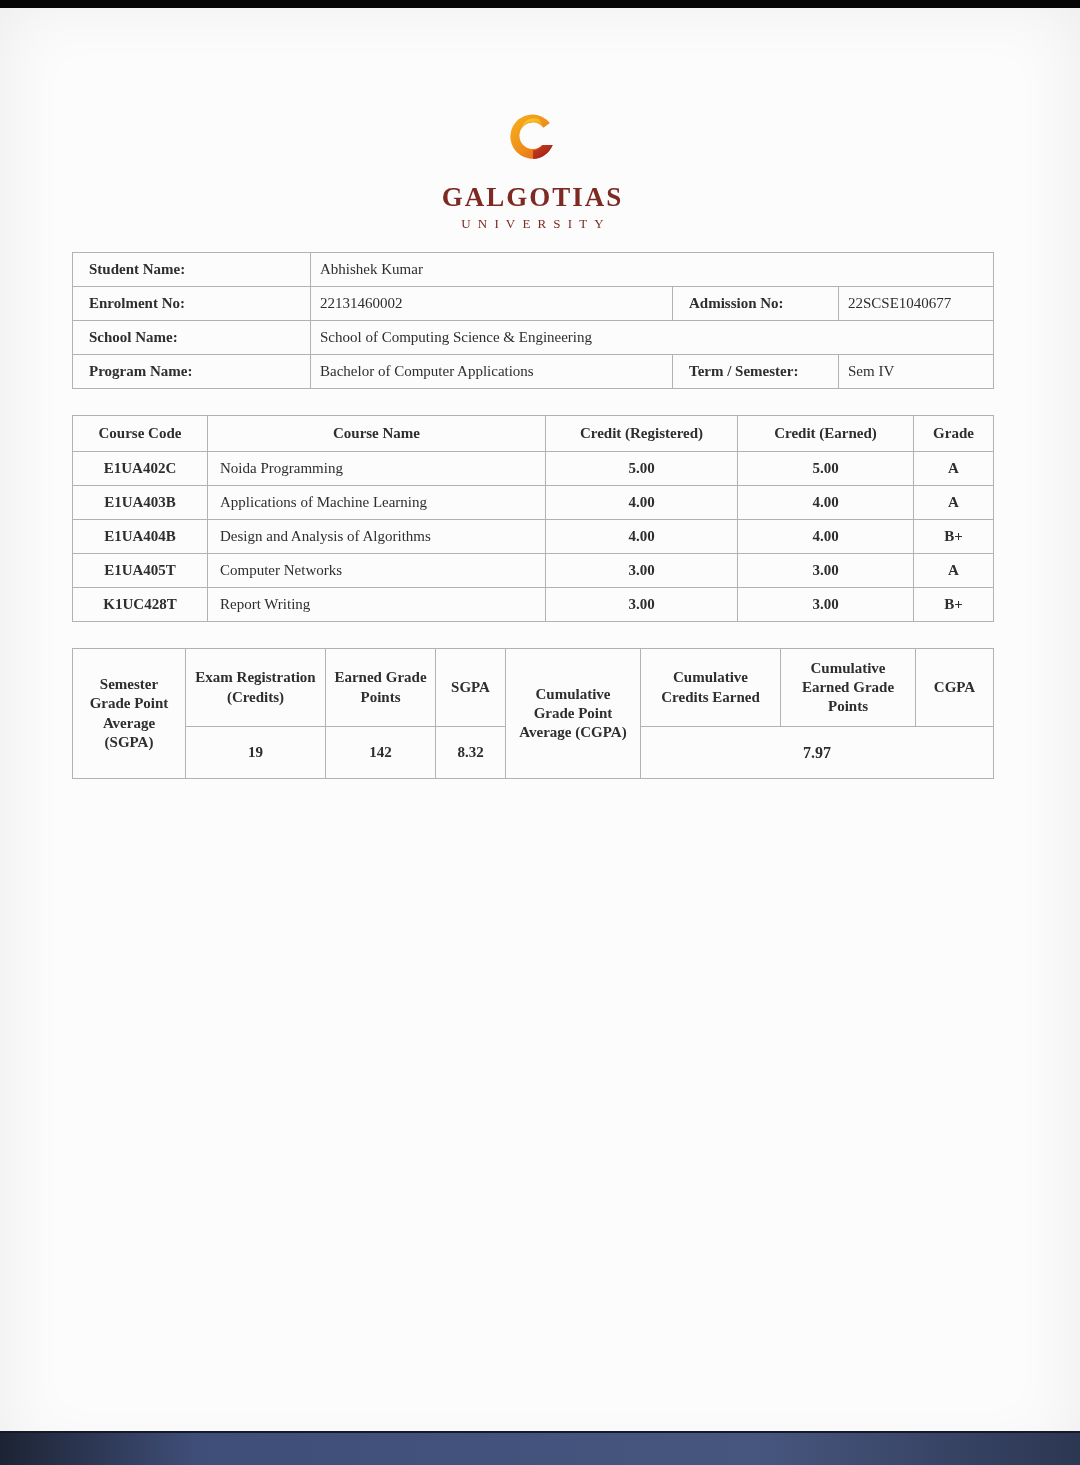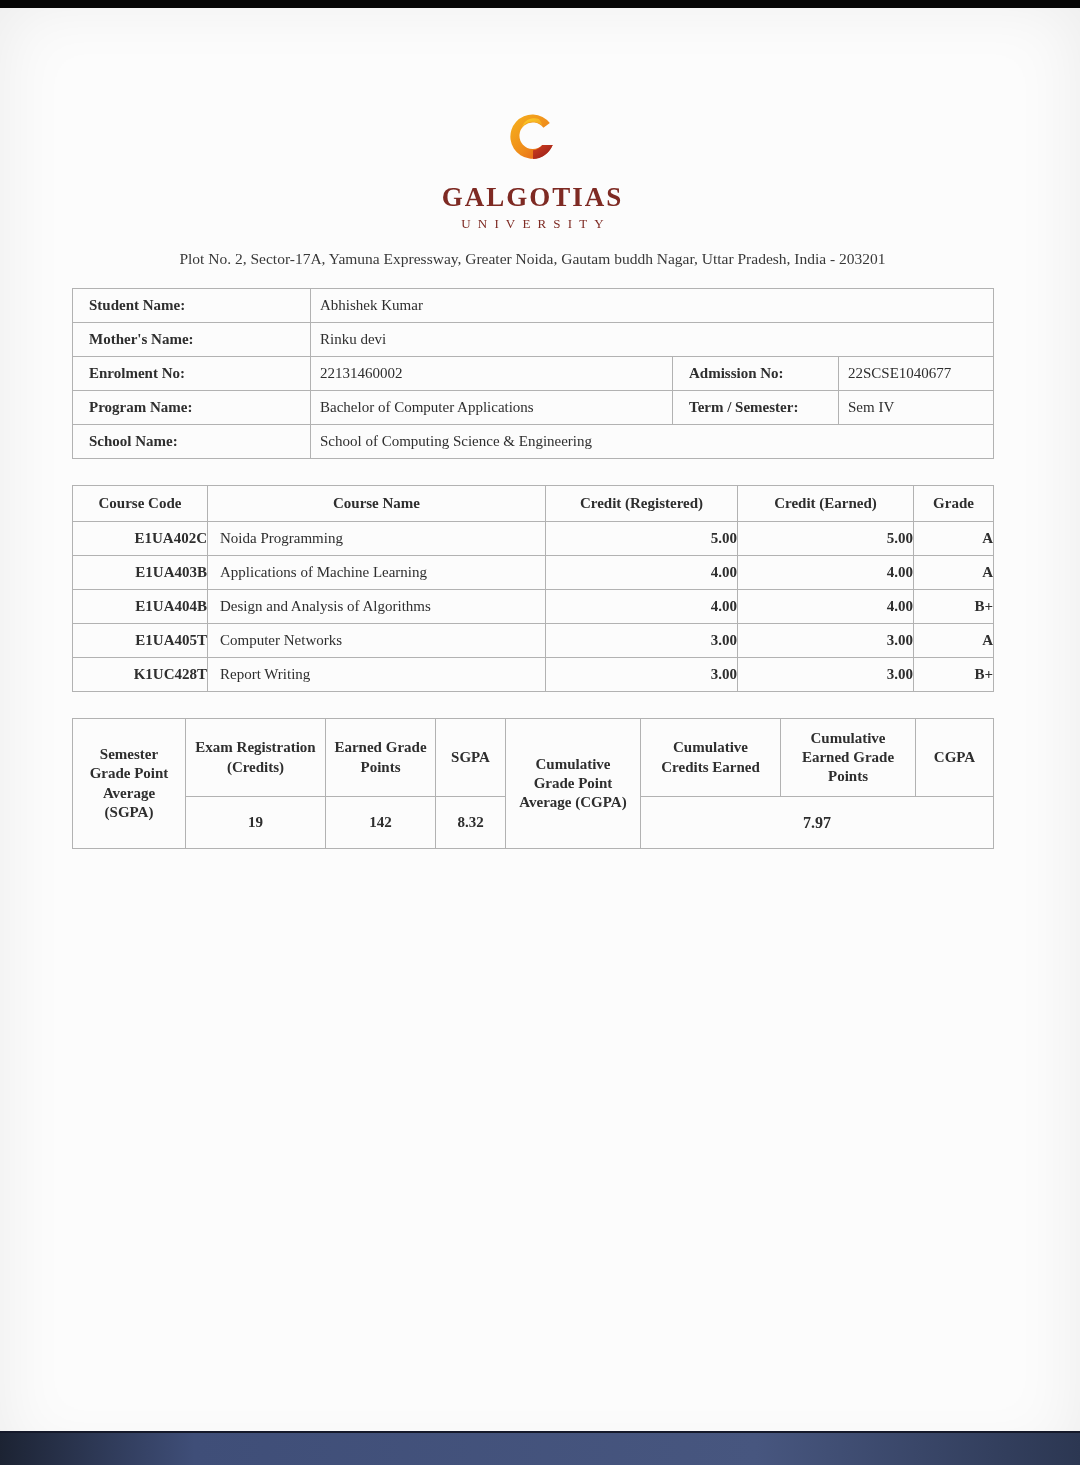--- a/index.html
+++ b/index.html
@@ -78,21 +78,21 @@
   .info-table .val { padding-left: 9px; }
 
   
   .course-table { margin-top: 26px; }
   .course-table th {
     height: 36px;
     font-weight: bold;
     text-align: center;
     vertical-align: middle;
   }
-  .course-table td { height: 34px; vertical-align: middle; text-align: right; }
+  .course-table td { height: 34px; vertical-align: middle; text-align: center; }
   .course-table td.code { font-weight: bold; }
   .course-table td.cname { text-align: left; padding-left: 12px; font-weight: normal; }
   .course-table td.credit { font-weight: bold; }
   .course-table td.grade { font-weight: bold; }
 
   
   .summary-table { margin-top: 26px; }
   .summary-table th {
     font-weight: bold;
     text-align: center;
@@ -143,55 +143,50 @@
             <stop offset="0%" stop-color="#fbd427"></stop>
             <stop offset="100%" stop-color="#f29a1f"></stop>
           </linearGradient>
         </defs>
         <path d="M 79 26 A 38 38 0 1 0 84 64 L 66 64 A 23 23 0 1 1 68 34 Z" fill="url(#gradMain)"></path>
         <path d="M 50 88 A 38 38 0 0 0 84 64 L 66 64 A 23 23 0 0 1 50 73 Z" fill="url(#gradRed)"></path>
         <path d="M 66 30 C 54 20 38 22 31 34 C 33 22 47 14 60 19 C 63 22 65 26 66 30 Z" fill="url(#gradYellow)"></path>
       </svg>
       <div class="uni-name">GALGOTIAS</div>
       <div class="uni-sub">UNIVERSITY</div>
-      <div class="addr addr-1">Plot No. 2, Sector-17A, Yamuna Expressway, Greater Noida, Gautam buddh Nagar, Uttar Pradesh, India - 203201</div>
     </div>
 
 
     <table class="info-table">
       <colgroup>
         <col style="width:238px">
           <col style="width:362px">
           <col style="width:166px">
           <col style="width:155px">
       </colgroup>
       <tbody>
           <tr>
         <td class="lbl">Student Name:</td>
         <td class="val" colspan="3">Abhishek Kumar</td>
       </tr>
       <tr>
-        <td class="lbl">Mother's Name:</td>
-        <td class="val" colspan="3">Rinku devi</td>
-      </tr>
-      <tr>
         <td class="lbl">Enrolment No:</td>
         <td class="val">22131460002</td>
         <td class="lbl">Admission No:</td>
         <td class="val">22SCSE1040677</td>
       </tr>
       <tr>
+        <td class="lbl">School Name:</td>
+        <td class="val" colspan="3">School of Computing Science &amp; Engineering</td>
+      </tr>
+      <tr>
         <td class="lbl">Program Name:</td>
         <td class="val">Bachelor of Computer Applications</td>
         <td class="lbl">Term / Semester:</td>
         <td class="val">Sem IV</td>
-      </tr>
-      <tr>
-        <td class="lbl">School Name:</td>
-        <td class="val" colspan="3">School of Computing Science &amp; Engineering</td>
       </tr>
     </tbody>
       </table>
 
     <table class="course-table">
       <colgroup>
         <col style="width:135px">
           <col style="width:338px">
           <col style="width:192px">
           <col style="width:176px">

